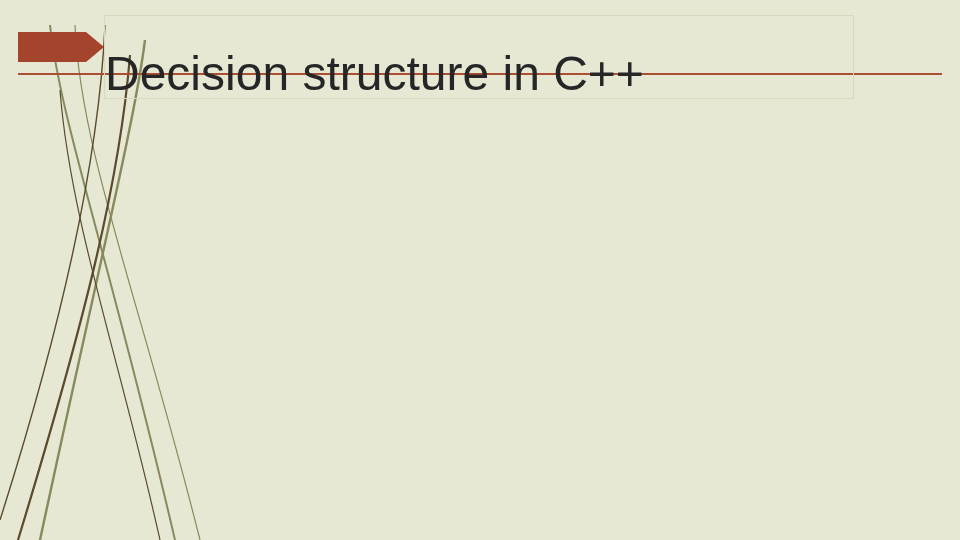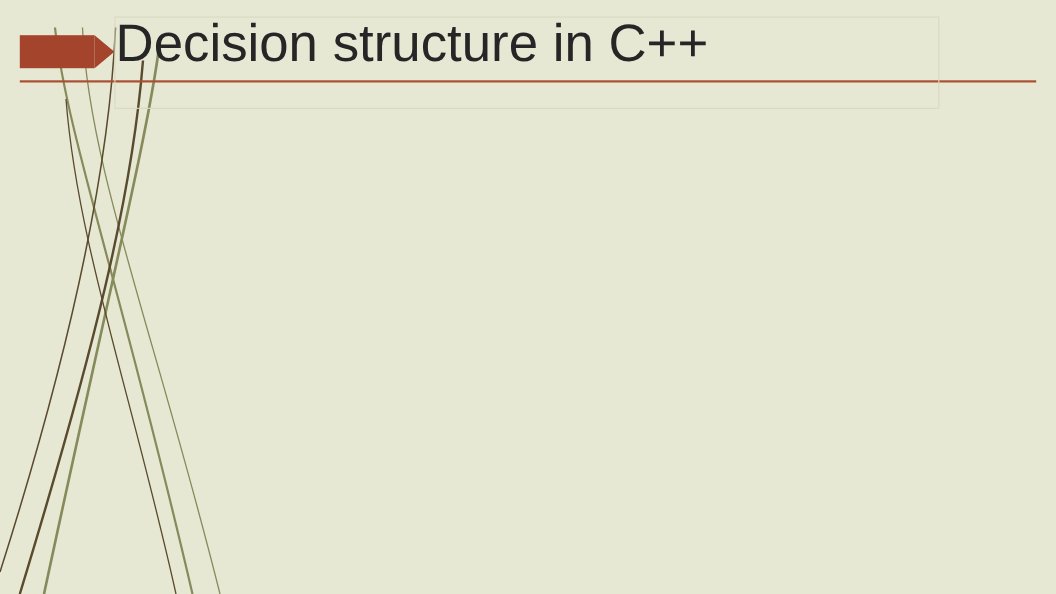--- a/index.html
+++ b/index.html
@@ -19,21 +19,21 @@
   
   .title-box {
     position: absolute;
     left: 104px;
     top: 15px;
     width: 750px;
     height: 84px;
     border: 1px solid #d9d9c0;
     box-sizing: border-box;
     display: flex;
-    align-items: flex-start;
+    align-items: flex-end;
   }
   .title {
     font-size: 48px;
     color: #262626;
     font-weight: 400;
     line-height: 1;
     margin: 0;
     white-space: nowrap;
   }
   

